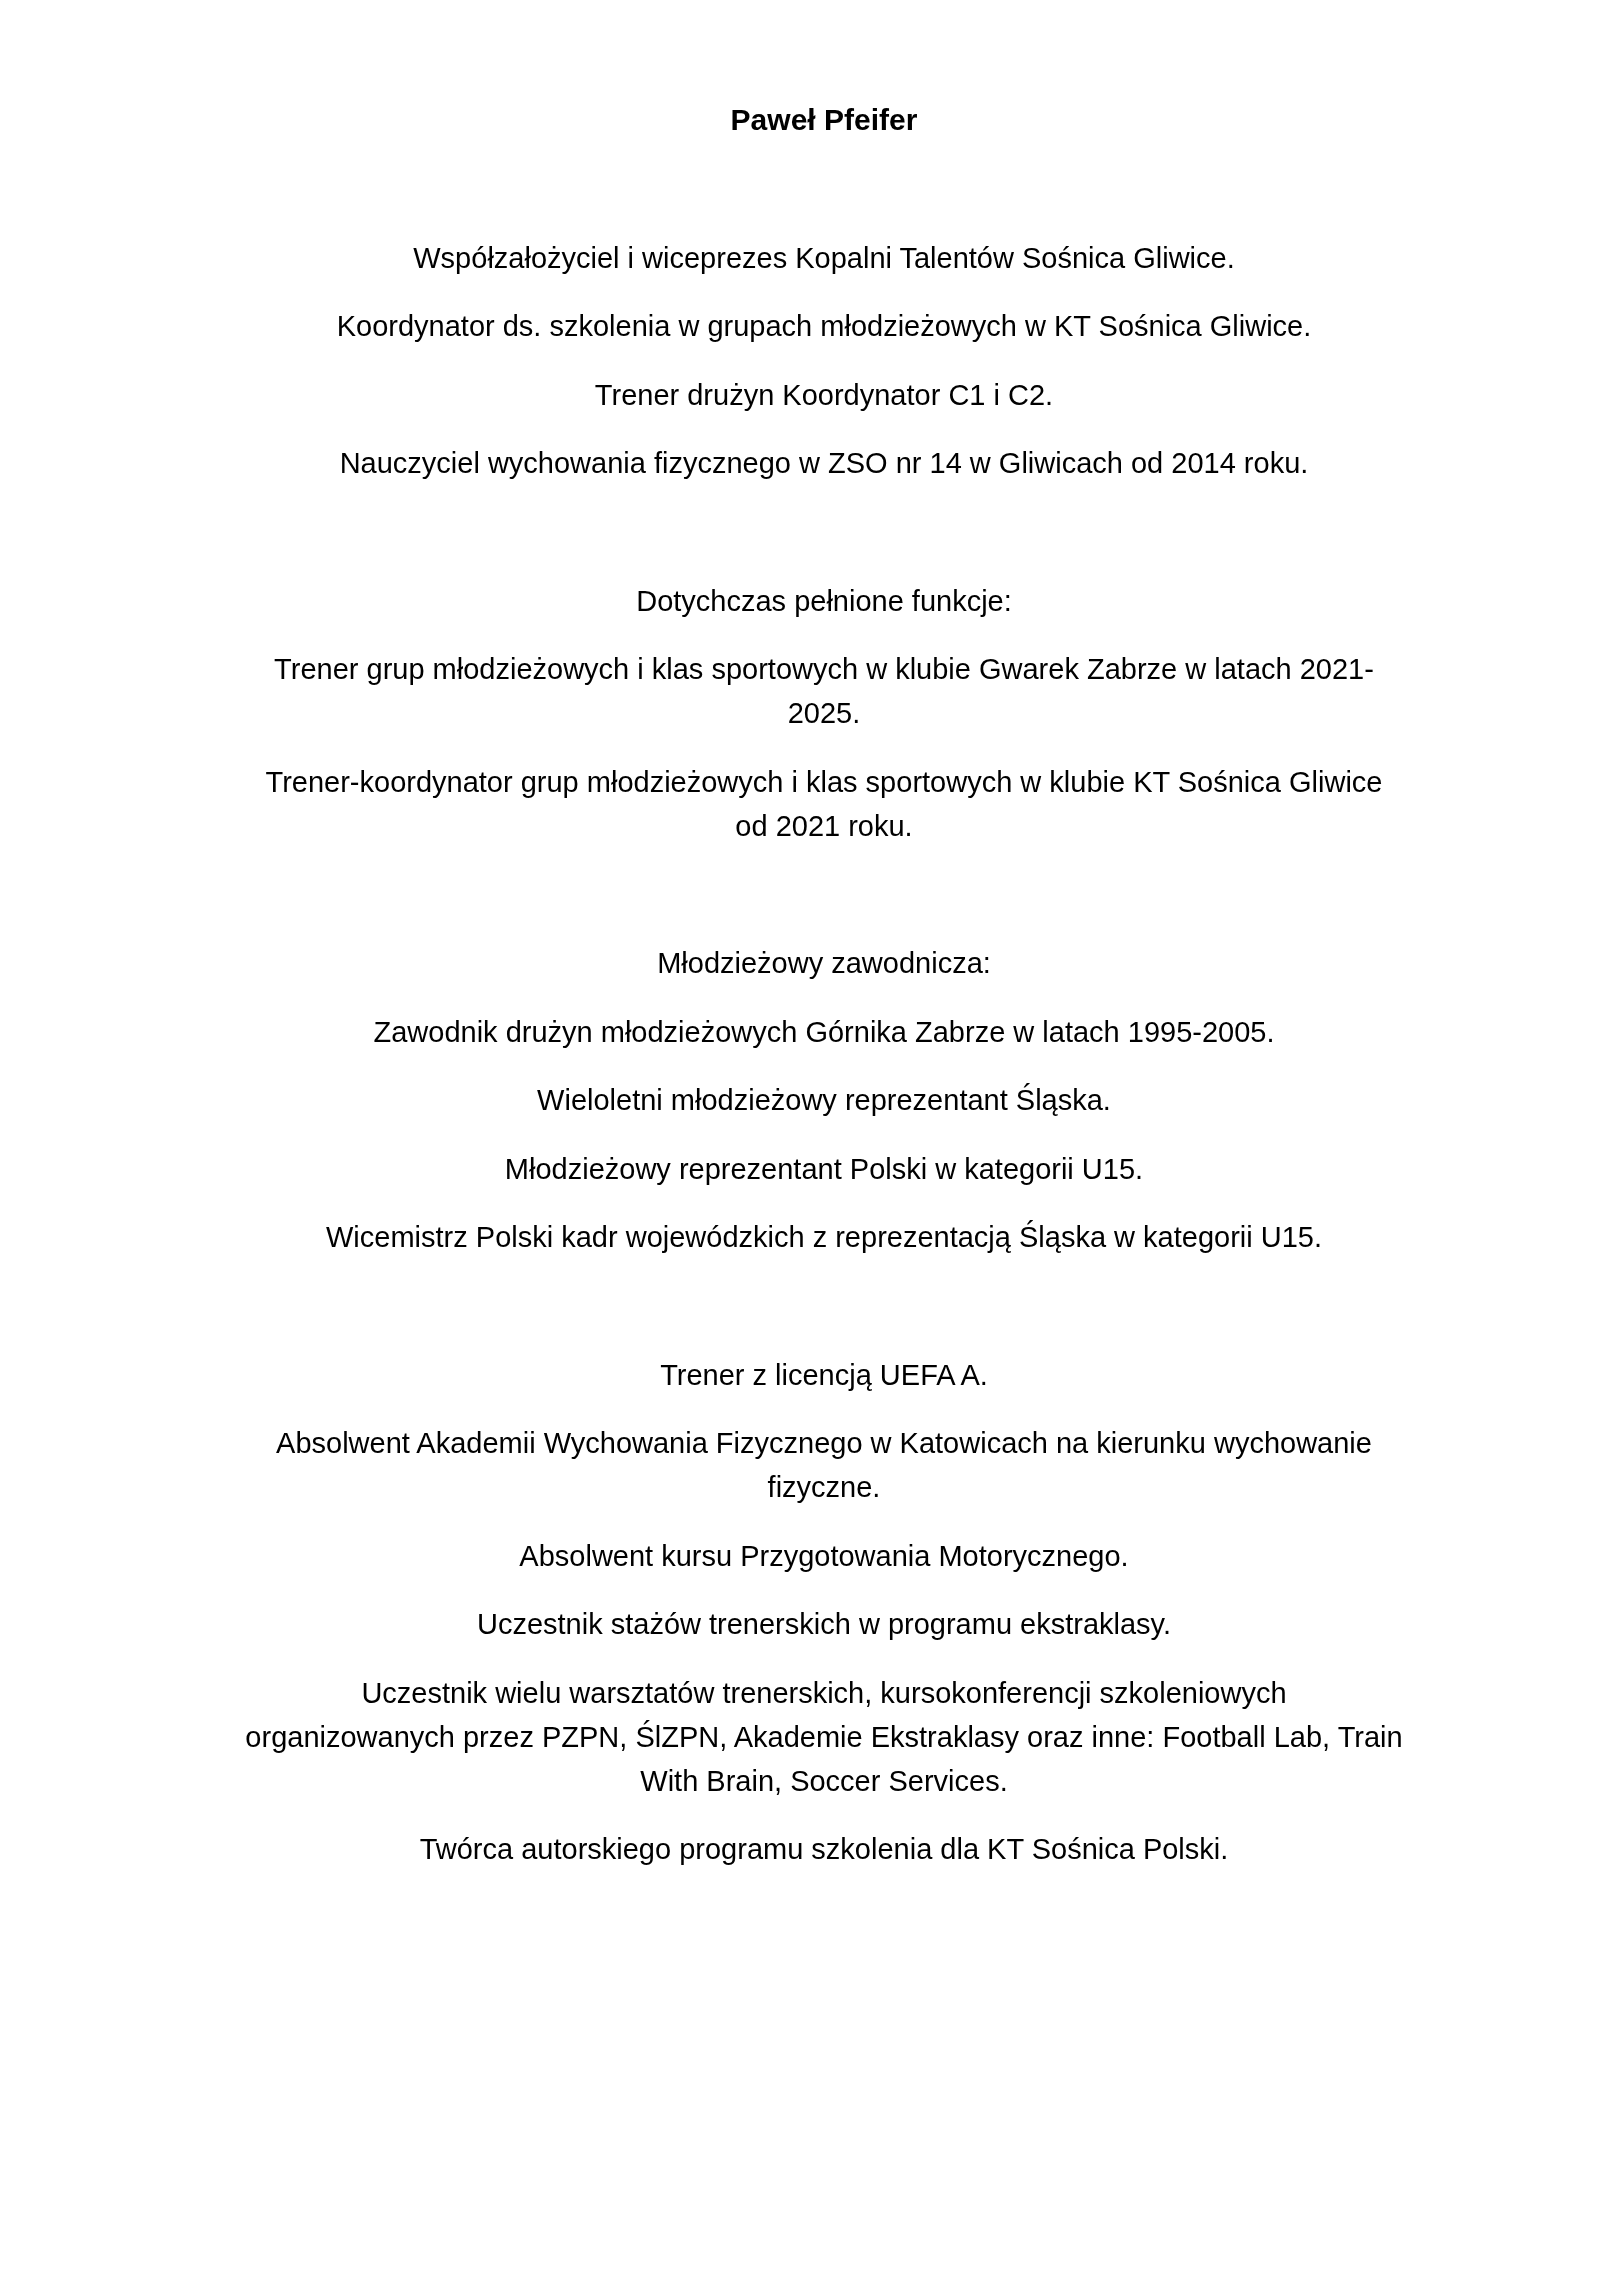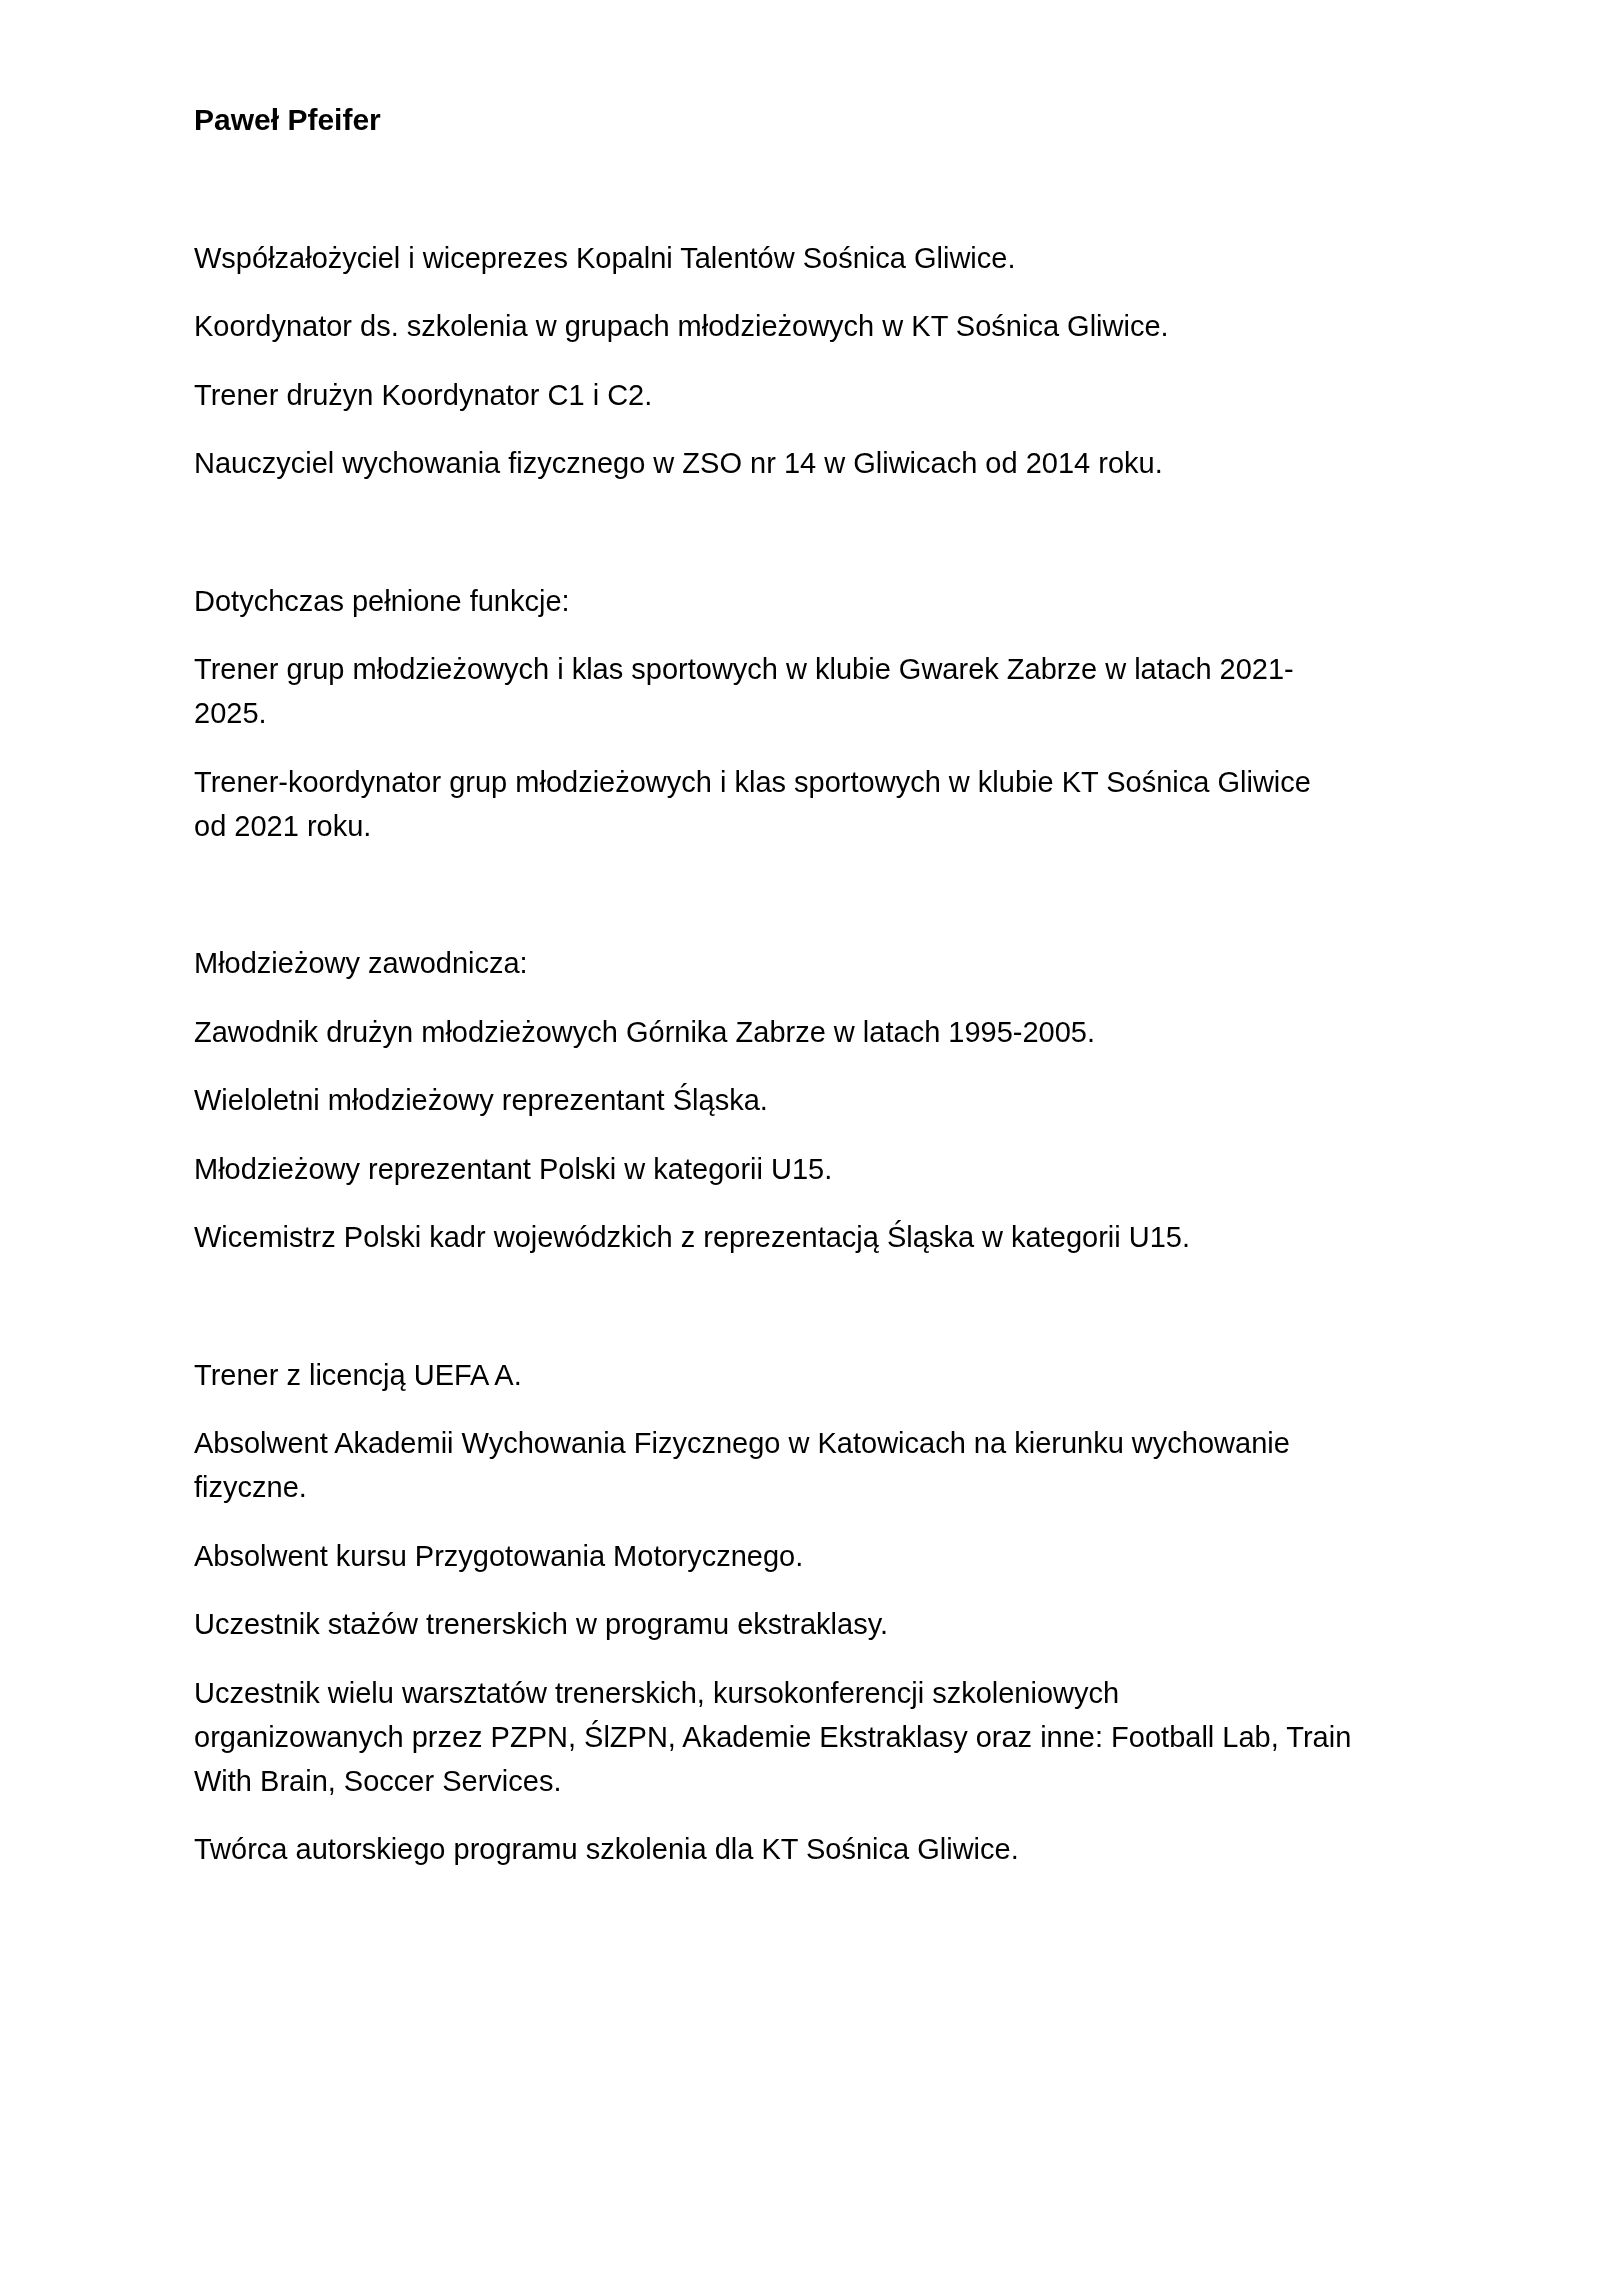--- a/index.html
+++ b/index.html
@@ -13,20 +13,21 @@
     height: 2167px;
     background: #ffffff;
     box-sizing: border-box;
     padding: 98px 167px 0 194px;
     overflow: hidden;
     font-family: "Liberation Sans", "DejaVu Sans", sans-serif;
     font-size: 29px;
     line-height: 44px;
     color: #000000;
     font-stretch: semi-condensed;
+    text-align: center;
   }
   .doc-title {
     font-size: 30px;
     font-weight: 700;
     line-height: 44px;
     margin: 0 0 24.5px 0;
   }
   .doc-section {
     padding-top: 69px;
   }
@@ -70,17 +71,17 @@
 
   <section class="doc-section">
     <p class="para">Trener z licencją UEFA A.</p>
     <p class="para">Absolwent Akademii Wychowania Fizycznego w Katowicach na kierunku wychowanie
 fizyczne.</p>
     <p class="para">Absolwent kursu Przygotowania Motorycznego.</p>
     <p class="para">Uczestnik stażów trenerskich w programu ekstraklasy.</p>
     <p class="para">Uczestnik wielu warsztatów trenerskich, kursokonferencji szkoleniowych
 organizowanych przez PZPN, ŚlZPN, Akademie Ekstraklasy oraz inne: Football Lab, Train
 With Brain, Soccer Services.</p>
-    <p class="para">Twórca autorskiego programu szkolenia dla KT Sośnica Gliwice.</p>
+    <p class="para">Twórca autorskiego programu szkolenia dla KT Sośnica Polski.</p>
   </section>
 
 </div>
 
 
 </body></html>

